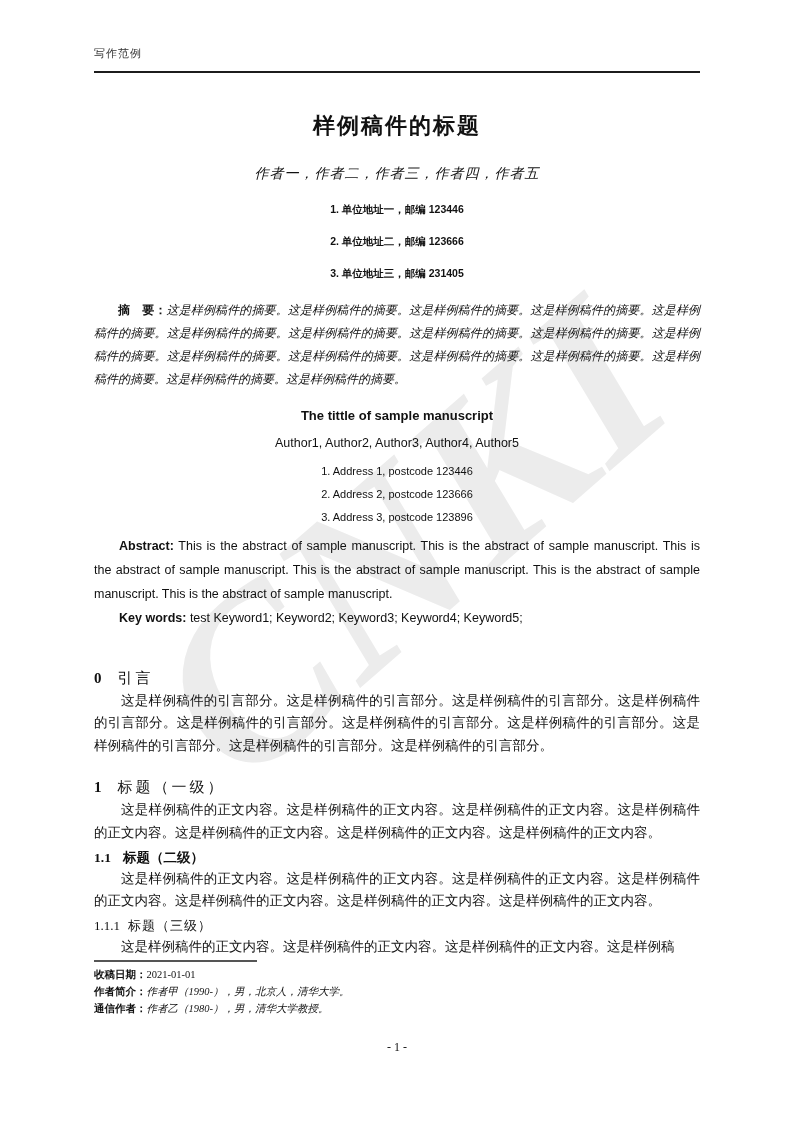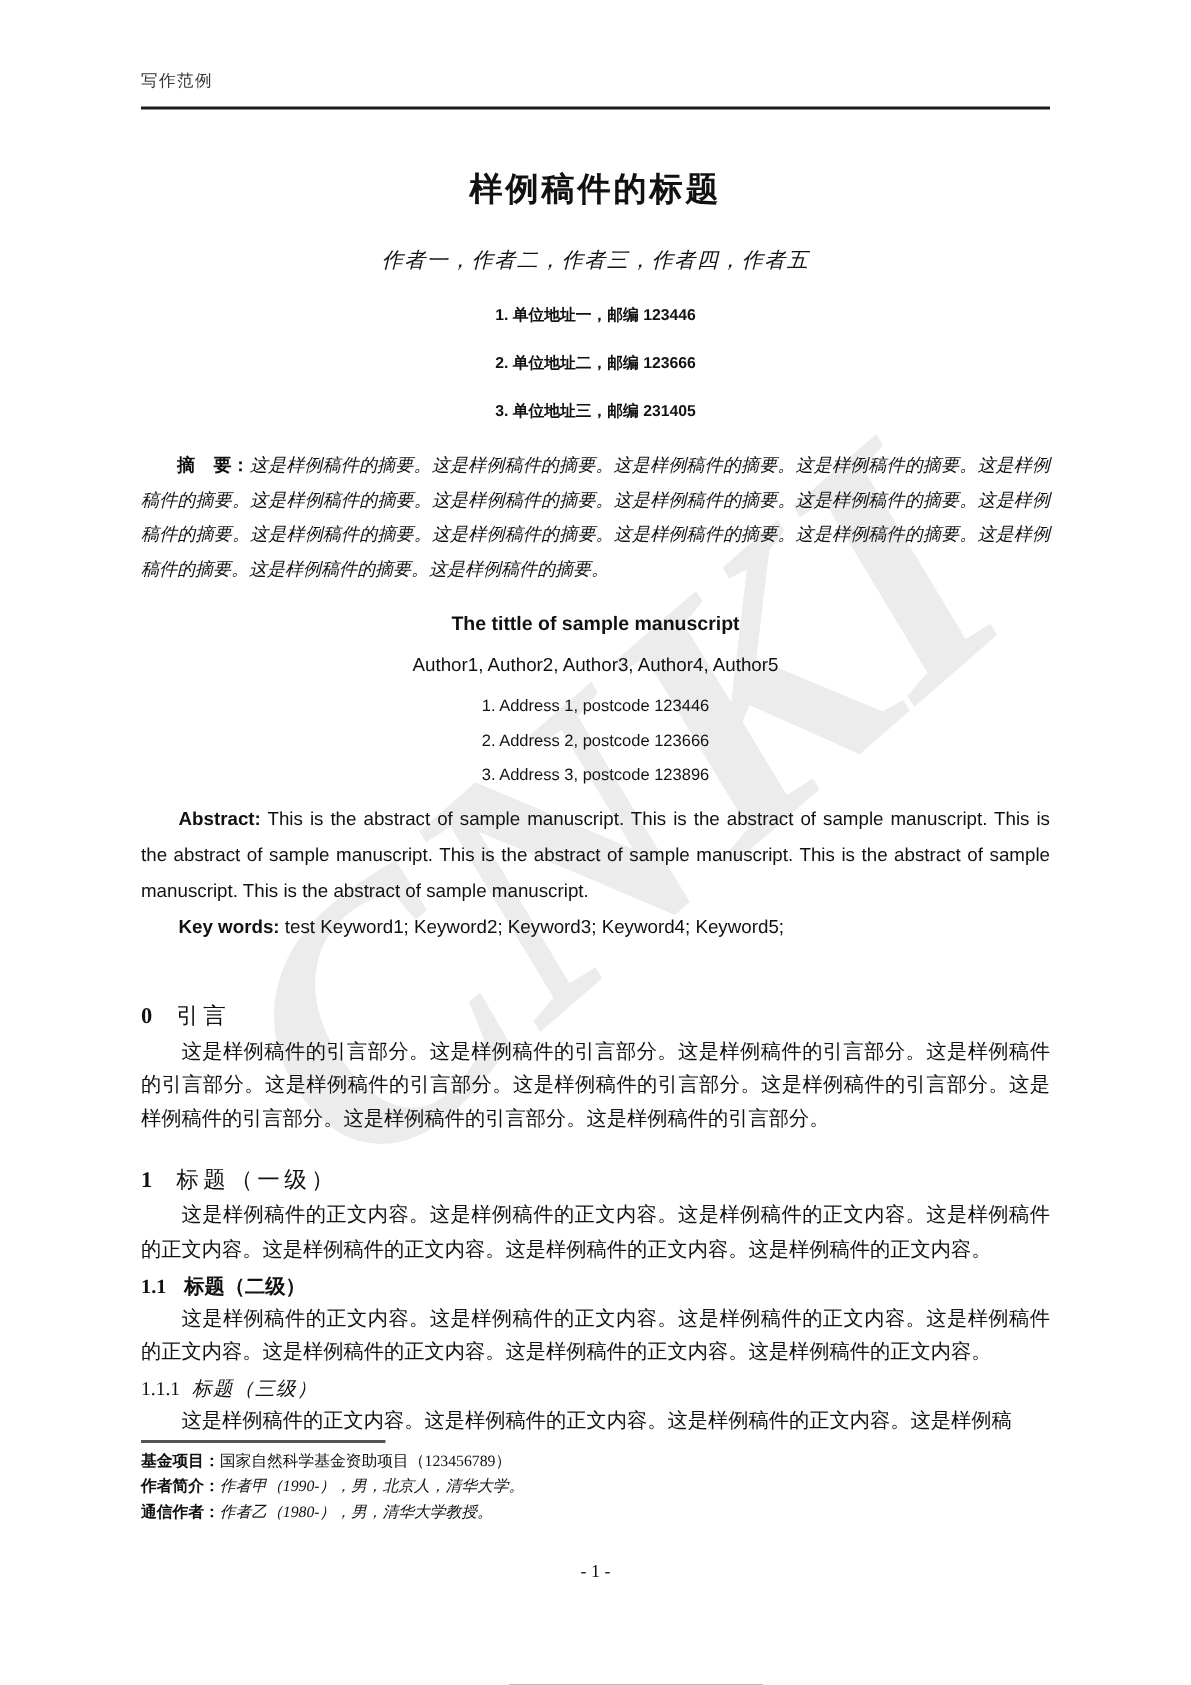--- a/index.html
+++ b/index.html
@@ -158,21 +158,21 @@
     font-size: 13.5px;
     line-height: 21px;
   }
   .h-l2 .num { font-family: "Liberation Serif", serif; margin-right: 12px; }
   .h-l3 {
     margin-top: 2px;
     font-size: 13px;
     line-height: 21px;
   }
   .h-l3 .num { margin-right: 8px; }
-  .h-l3 .ttl { font-style: italic; letter-spacing: 1px; }
+  .h-l3 .ttl { letter-spacing: 1px; }
   
   .footer {
     position: absolute;
     z-index: 2;
     left: 94px;
     right: 94px;
     top: 960px;
   }
   .footnote-rule {
     width: 163px;
@@ -242,20 +242,20 @@
 
     <div class="h-l2"><span class="num">1.1</span><span class="ttl">标题（二级）</span></div>
     <p class="body-cn">这是样例稿件的正文内容。这是样例稿件的正文内容。这是样例稿件的正文内容。这是样例稿件的正文内容。这是样例稿件的正文内容。这是样例稿件的正文内容。这是样例稿件的正文内容。</p>
 
     <div class="h-l3"><span class="num">1.1.1</span><span class="ttl">标题（三级）</span></div>
     <p class="body-cn">这是样例稿件的正文内容。这是样例稿件的正文内容。这是样例稿件的正文内容。这是样例稿</p>
   </div>
 
   <div class="footer">
     <div class="footnote-rule"></div>
-    <div class="fn-line"><span class="lbl">基金项目：</span><span class="val">国家自然科学基金资助项目（123456789）</span></div>
+    <div class="fn-line"><span class="lbl">收稿日期：</span><span class="val">2021-01-01</span></div>
     <div class="fn-line"><span class="lbl">作者简介：</span><span class="val kai">作者甲（1990-），男，北京人，清华大学。</span></div>
     <div class="fn-line"><span class="lbl">通信作者：</span><span class="val kai">作者乙（1980-），男，清华大学教授。</span></div>
   </div>
 
   <div class="page-number">- 1 -</div>
 
 </div>
 
 </body></html>

